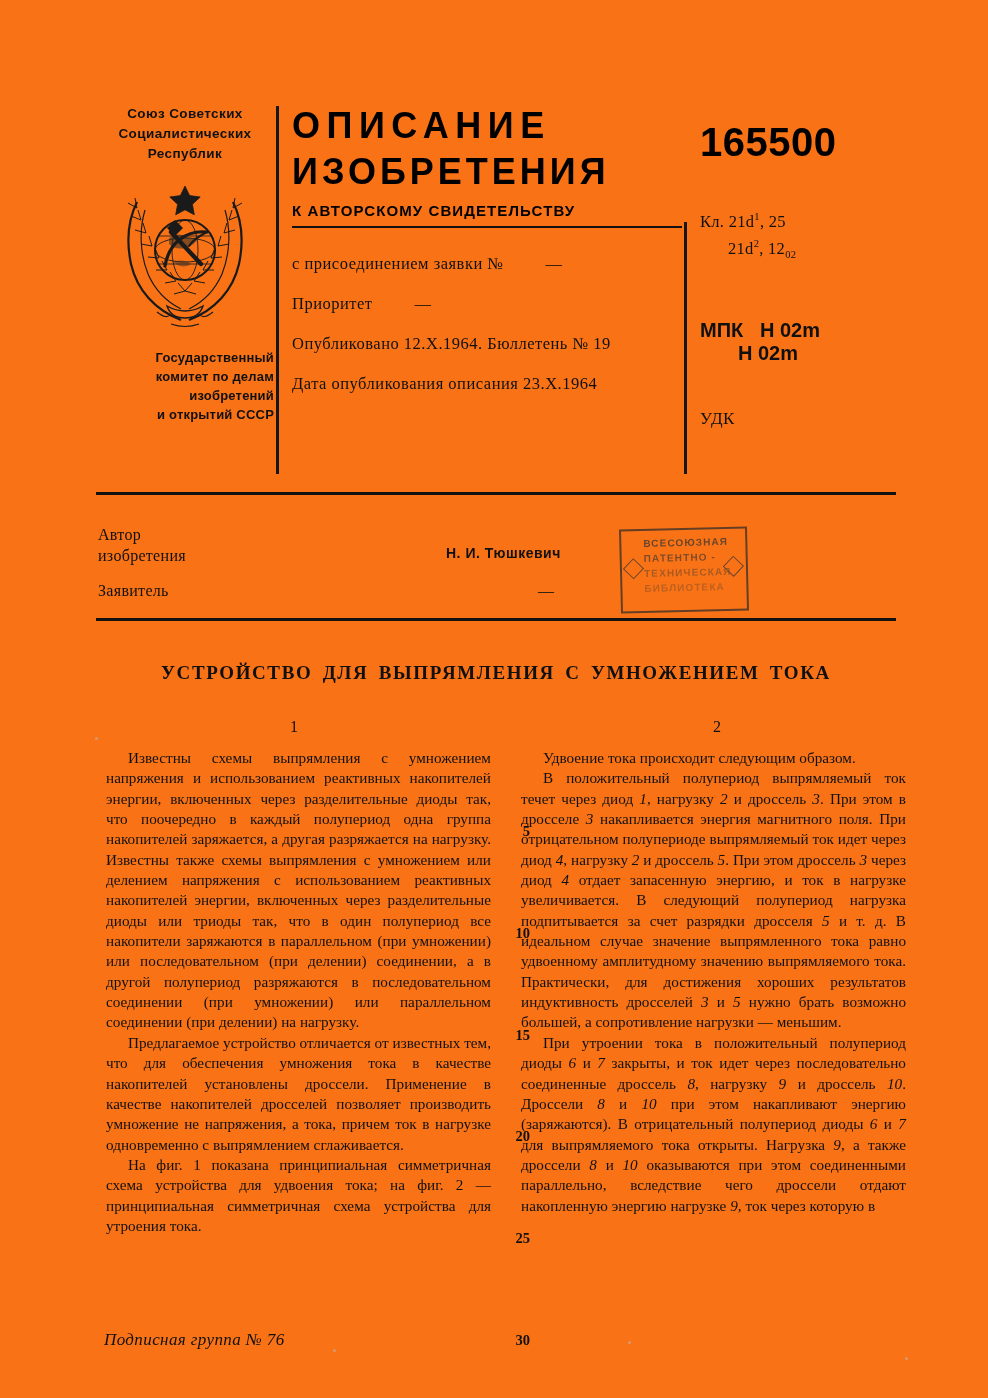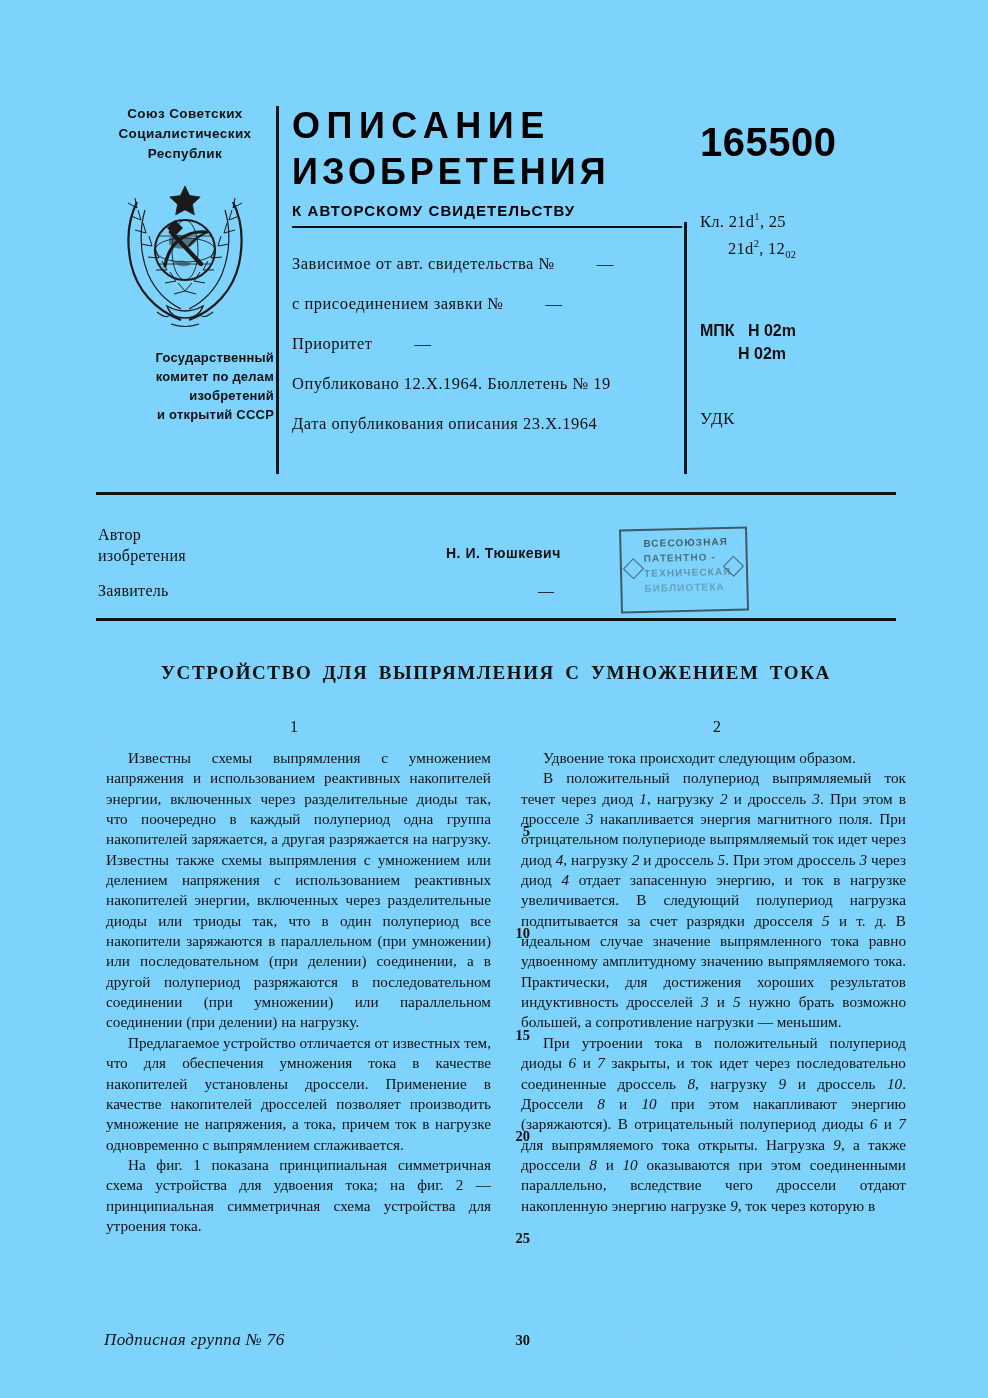--- a/index.html
+++ b/index.html
@@ -12,21 +12,21 @@
     height: 1398px;
     position: relative;
     font-family: "Liberation Serif", "DejaVu Serif", serif;
     color: #101010;
     overflow: hidden;
   }
 
   .page {
     position: absolute;
     inset: 0;
-    background: #7dd3fc;
+    background: #f97316;
     text-decoration: underline;
   }
 
   
   .header {
     position: absolute;
     left: 96px;
     top: 104px;
     width: 800px;
     height: 370px;
@@ -145,21 +145,21 @@
     margin-top: 42px;
     font-size: 16.5px;
     line-height: 22px;
     letter-spacing: 0.3px;
   }
   .klass-indent { padding-left: 28px; }
   .mpk {
     margin-top: 54px;
     font-family: "Liberation Sans", "DejaVu Sans", sans-serif;
     font-weight: bold;
-    font-size: 16px;
+    font-size: 20px;
     line-height: 23px;
   }
   .mpk-indent { padding-left: 38px; }
   .udk {
     margin-top: 44px;
     font-size: 17px;
     letter-spacing: 0.6px;
   }
   sup.kl, sub.kl { font-size: 10.5px; }
 
@@ -394,23 +394,20 @@
     <div class="vrule vrule-1"></div>
     <div class="vrule vrule-2"></div>
 
     <div class="header-mid">
       <div class="big-title">ОПИСАНИЕ</div>
       <div class="big-title-2">ИЗОБРЕТЕНИЯ</div>
       <div class="sub-title">К АВТОРСКОМУ СВИДЕТЕЛЬСТВУ</div>
       <div class="title-underline"></div>
 
       <div class="filing">
-        <div class="filing-row">
-          <span>Зависимое от авт. свидетельства №</span><span class="dash-gap"></span><span class="dash">—</span>
-        </div>
         <div class="filing-row">
           <span>с присоединением заявки №</span><span class="dash-gap"></span><span class="dash">—</span>
         </div>
         <div class="filing-row">
           <span>Приоритет</span><span class="dash-gap"></span><span class="dash">—</span>
         </div>
         <div class="filing-row">Опубликовано 12.X.1964. Бюллетень № 19</div>
         <div class="filing-row">Дата опубликования описания 23.X.1964</div>
       </div>
     </div>

